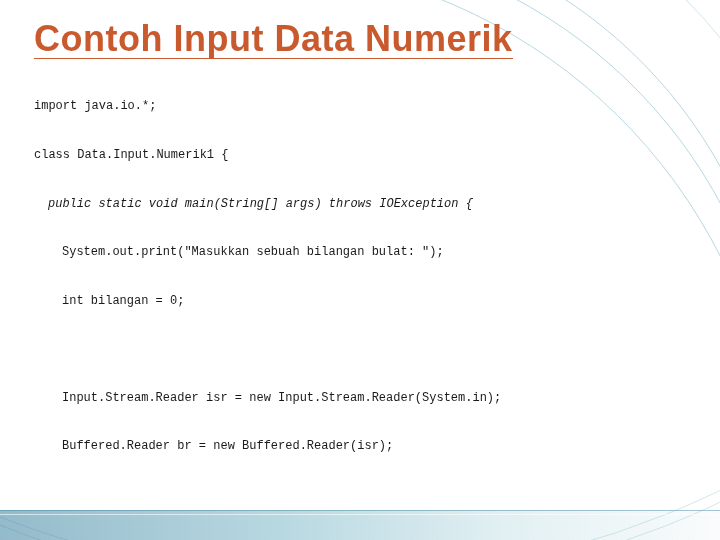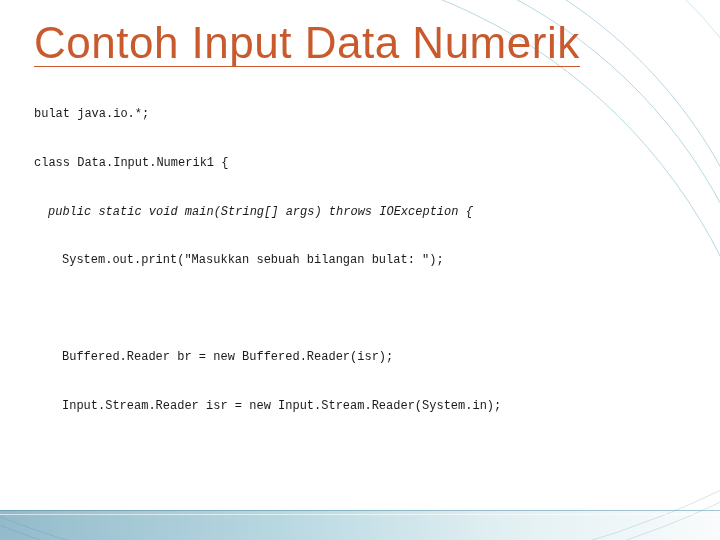--- a/index.html
+++ b/index.html
@@ -16,22 +16,22 @@
     z-index: 0;
   }
   .slide {
     position: relative;
     z-index: 1;
     width: 100%;
     height: 100%;
     padding: 18px 34px 10px 34px;
   }
   .title {
-    font-size: 44px;
-    font-weight: 400;
+    font-size: 36px;
+    font-weight: 700;
     color: #c85a2e;
     letter-spacing: 0.5px;
     margin-bottom: 4px;
     font-family: "Segoe UI Light", "Segoe UI", Arial, sans-serif;
   }
   .title .underline {
     border-bottom: 1px solid #c85a2e;
     display: inline-block;
     line-height: 1.05;
   }
@@ -82,27 +82,28 @@
     <path d="M -40 508 A 900 900 0 0 0 760 482"></path>
   </g>
 </svg>
 
 <div class="slide">
   <h1 class="title">
     <span class="underline">Contoh Input Data Numerik</span>
   </h1>
 
   <div class="code-block">
-    <span class="code-line">bulat java.io.*;</span>
+    <span class="code-line">import java.io.*;</span>
     <span class="code-line">class Data.Input.Numerik1 {</span>
     <span class="code-line i1">public static void main(String[] args) throws IOException {</span>
     <span class="code-line i2">System.out.print("Masukkan sebuah bilangan bulat: ");</span>
+    <span class="code-line i2">int bilangan = 0;</span>
     <span class="code-line blank"></span>
+    <span class="code-line i2">Input.Stream.Reader isr = new Input.Stream.Reader(System.in);</span>
     <span class="code-line i2">Buffered.Reader br = new Buffered.Reader(isr);</span>
-    <span class="code-line i2">Input.Stream.Reader isr = new Input.Stream.Reader(System.in);</span>
     <span class="code-line blank"></span>
     
     
     
     
     
     
     
     
     

